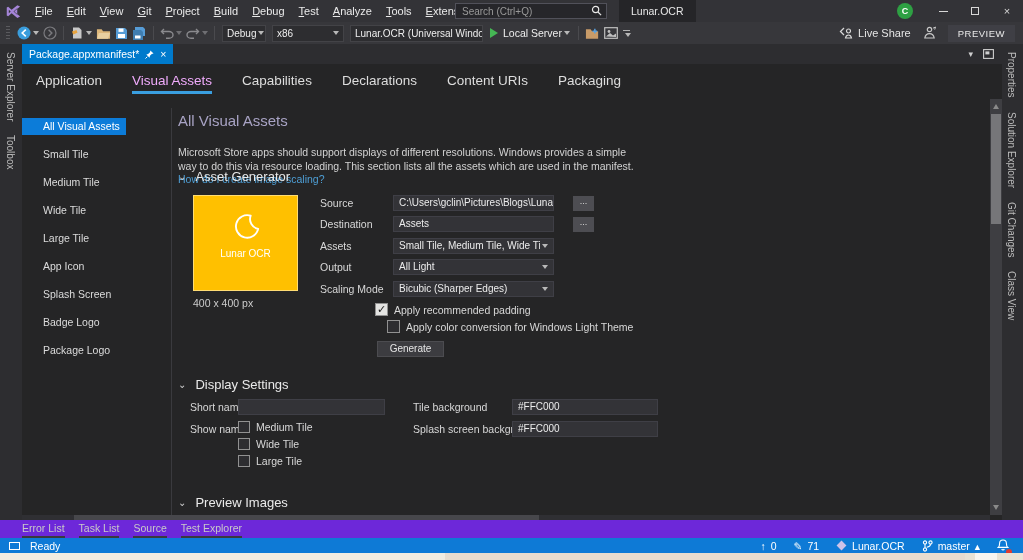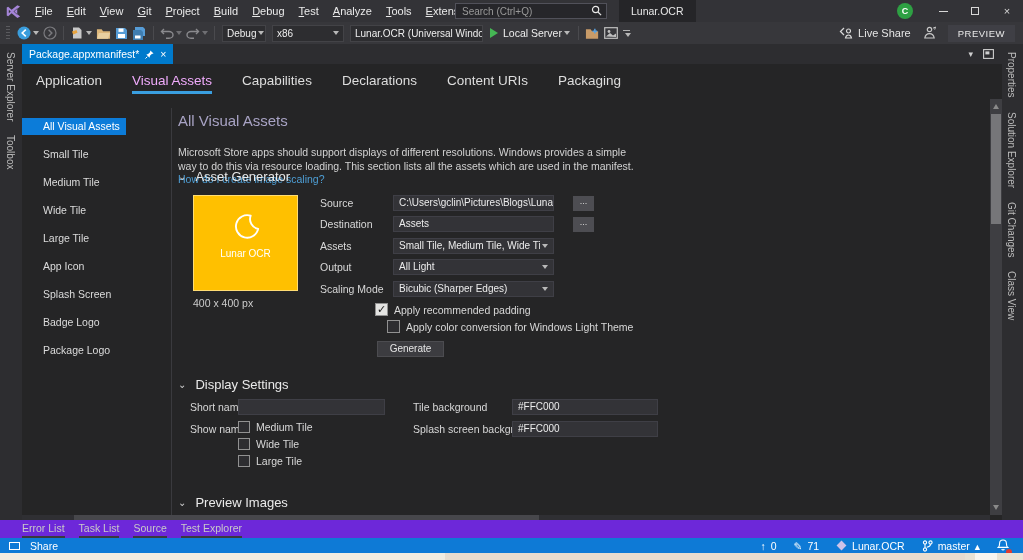--- a/index.html
+++ b/index.html
@@ -433,21 +433,21 @@
 
   <div class="paneltabs">
     <span class="ptab">Error List</span>
     <span class="ptab">Task List</span>
     <span class="ptab">Source</span>
     <span class="ptab">Test Explorer</span>
   </div>
 
   <div class="statusbar">
     <span class="sb-flag"></span>
-    <span>Share</span>
+    <span>Ready</span>
     <span class="sb-right">
       <span class="sb-item">
         <span>↑</span>
         <span>0</span>
       </span>
       <span class="sb-item">
         <span>✎</span>
         <span>71</span>
       </span>
       <span class="sb-item">

